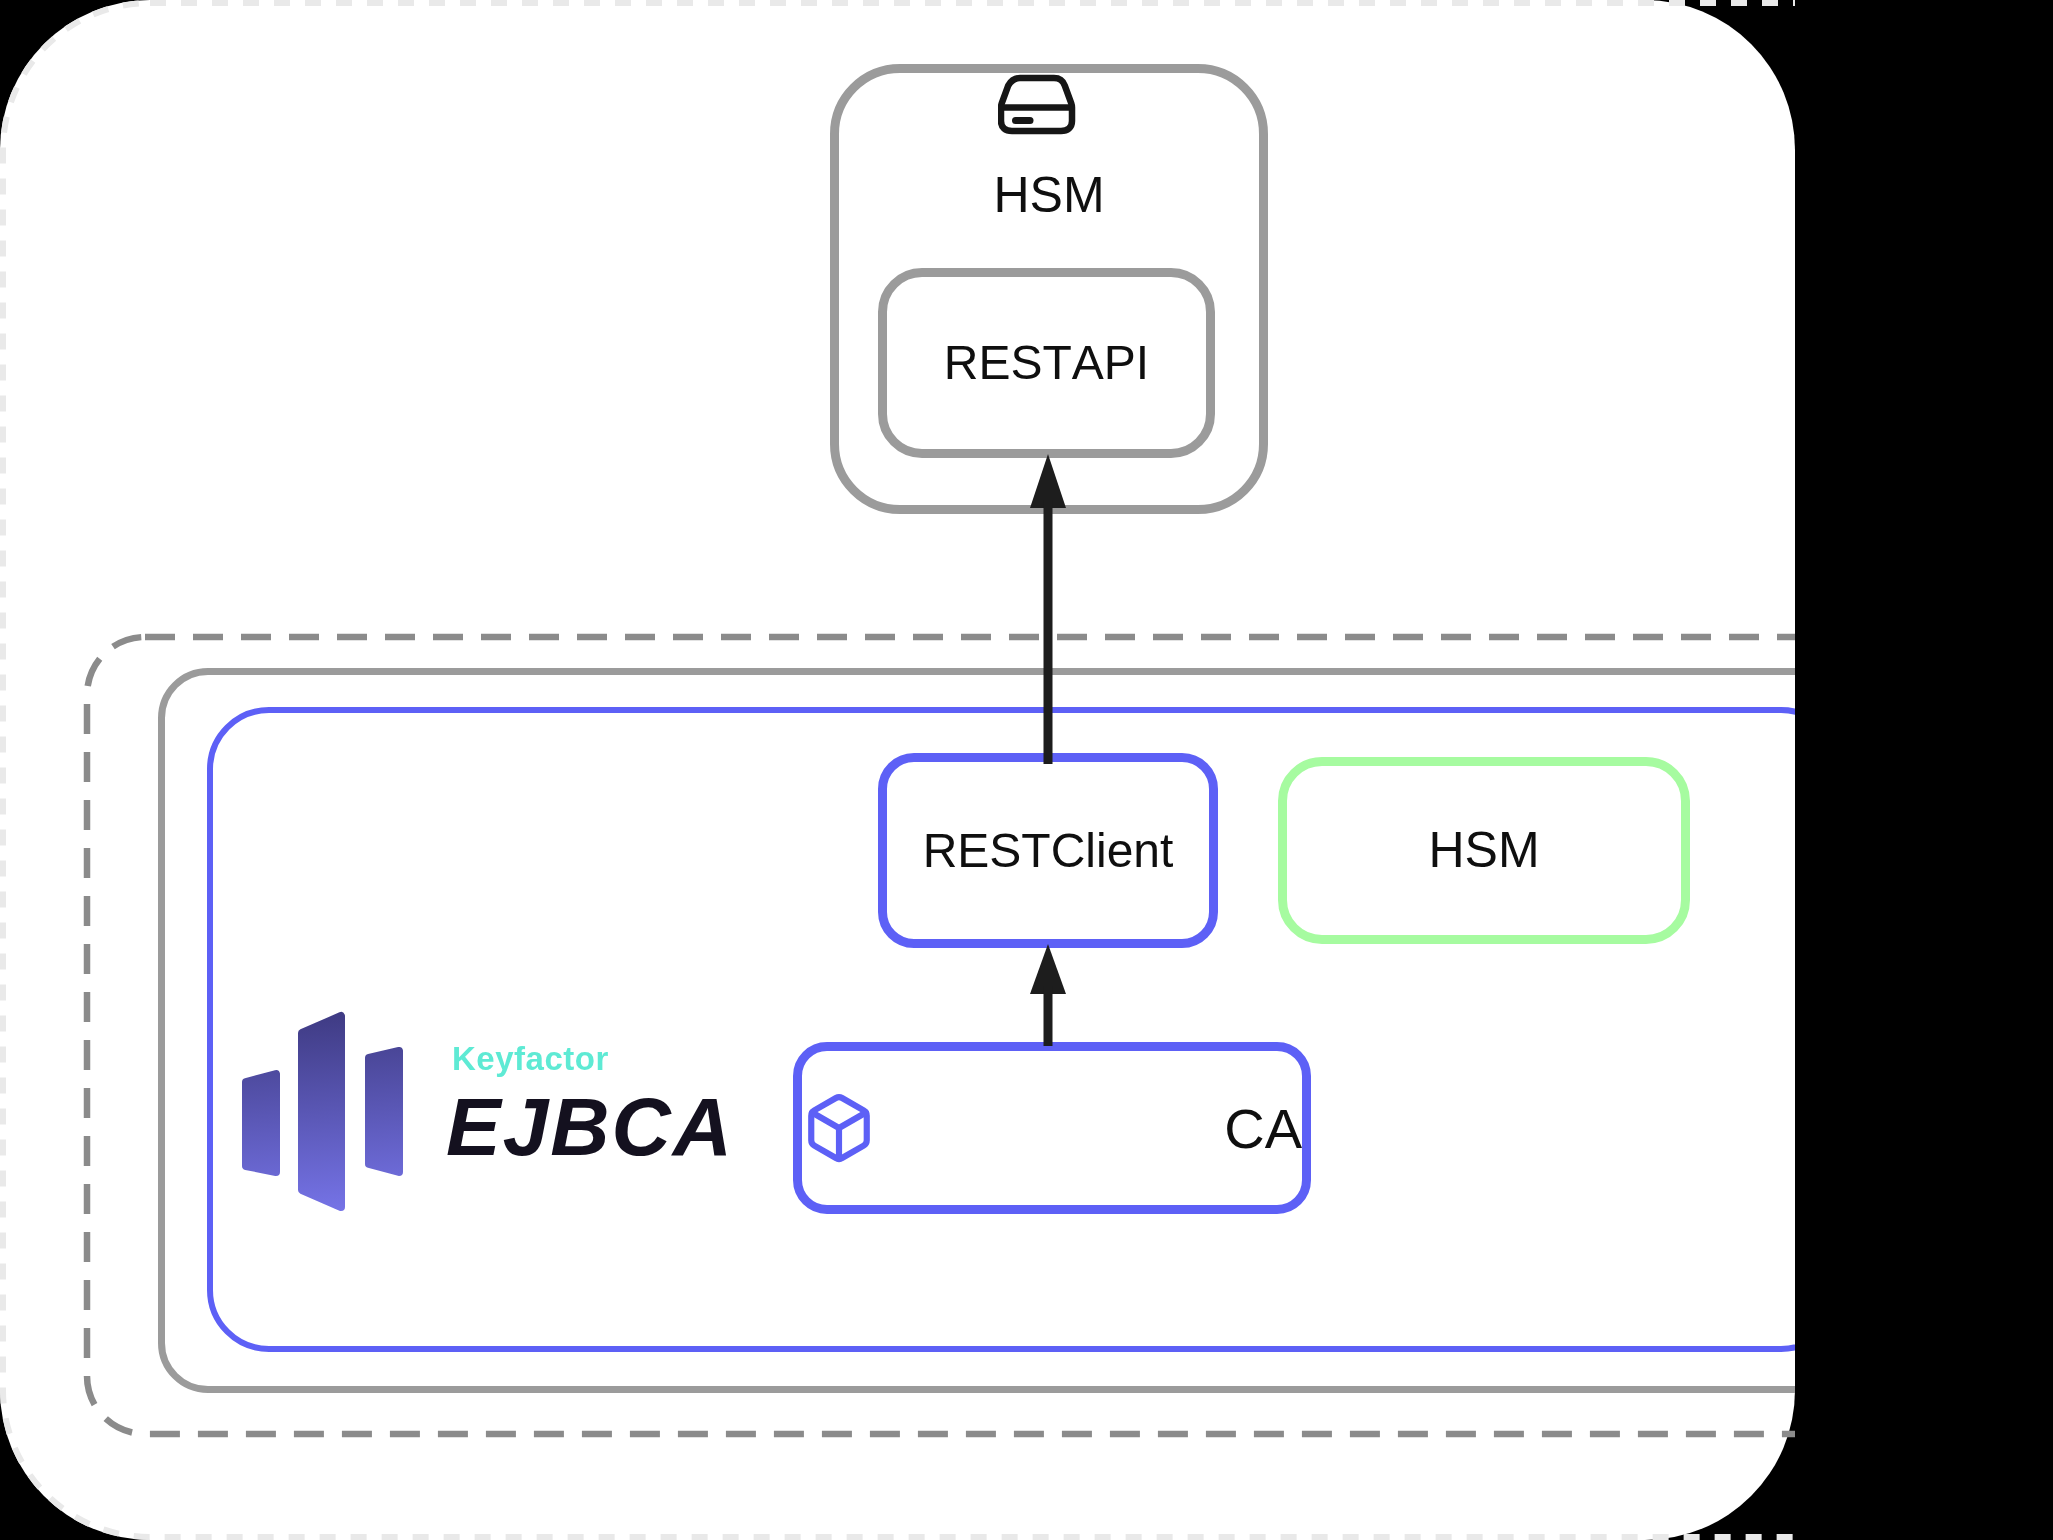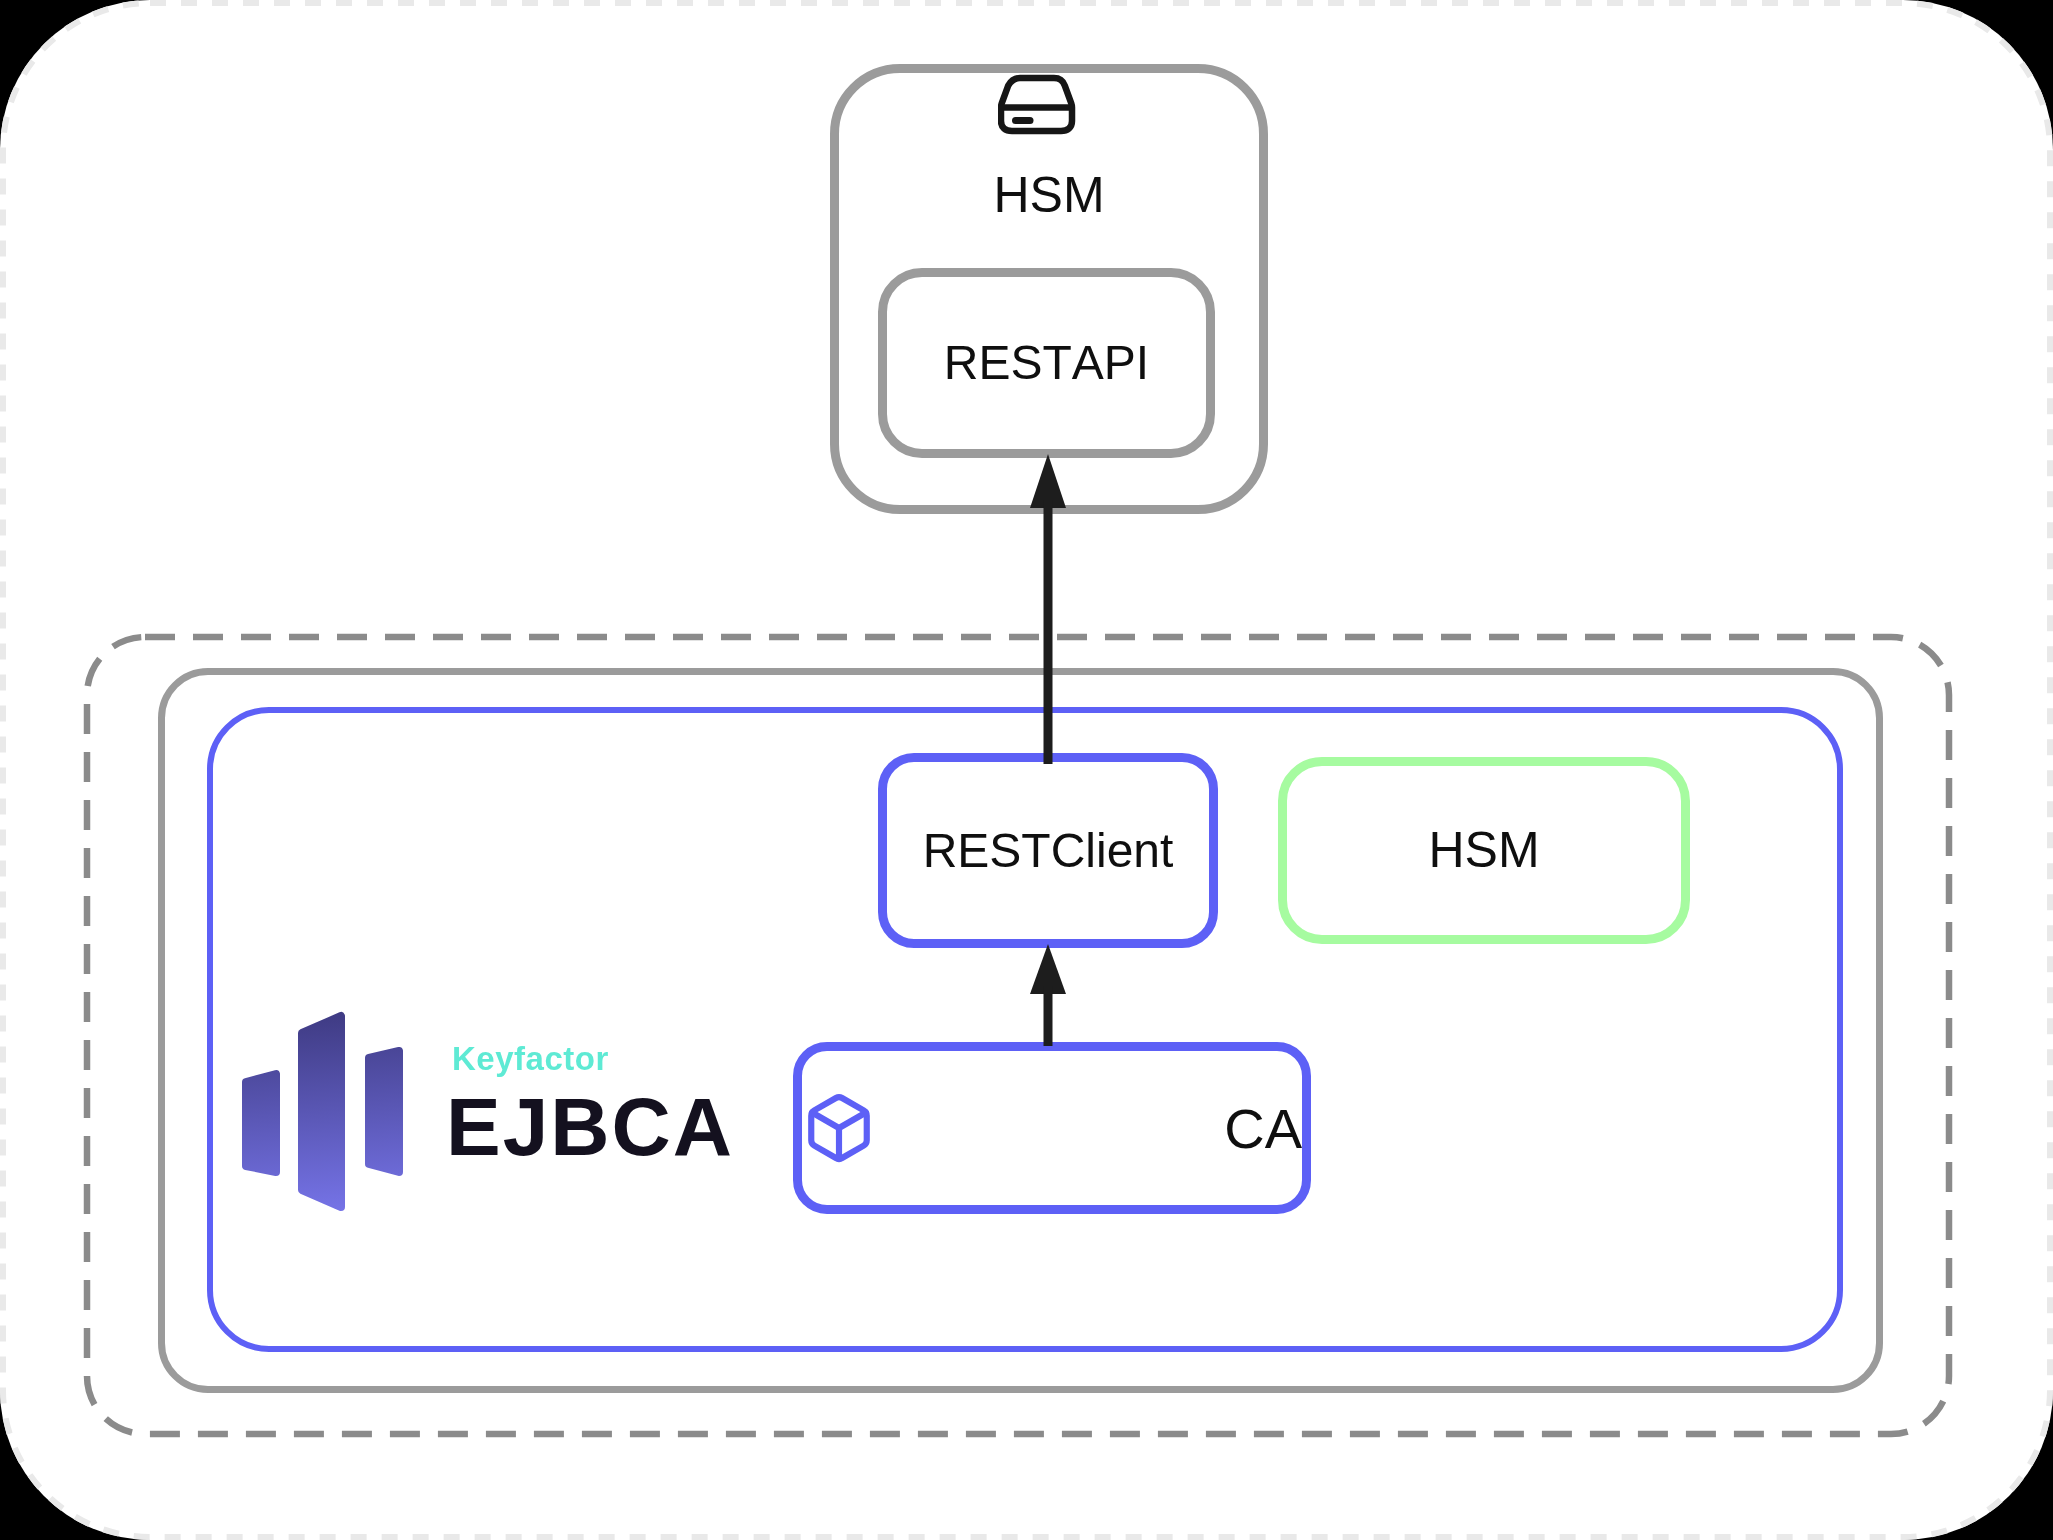--- a/index.html
+++ b/index.html
@@ -2,21 +2,21 @@
 <html><head>
 <meta charset="utf-8">
 <style>
   html, body {
     margin: 0;
     padding: 0;
     background: #000;
   }
   #stage {
     position: relative;
-    width: 2053px;
+    width: 1795px;
     height: 1540px;
     background: #000;
     overflow: hidden;
     font-family: "Liberation Sans", sans-serif;
     color: #0f0f0f;
   }
   .page-surface {
     position: absolute;
     inset: 0;
     background: #ffffff;
@@ -80,21 +80,21 @@
   
   #logo-bars { left: 238px; top: 1006px; width: 172px; height: 212px; }
   #logo-brand {
     left: 452px; top: 1042px;
     font-size: 33px; font-weight: bold; letter-spacing: 0.5px;
     color: #5eead4; line-height: 1;
   }
   #logo-product {
     left: 446px; top: 1086px;
     font-size: 82px; font-weight: bold; letter-spacing: 2px;
-    color: #14111f; line-height: 1;
+    color: #14111f; line-height: 1; font-style: italic;
   }
   .arrow-svg { position: absolute; z-index: 5; }
 </style>
 </head>
 <body>
 
 <div id="stage">
   <div class="page-surface"></div>
 
   <svg class="abs" style="left:0;top:0;" width="2053" height="1540" aria-hidden="true">

